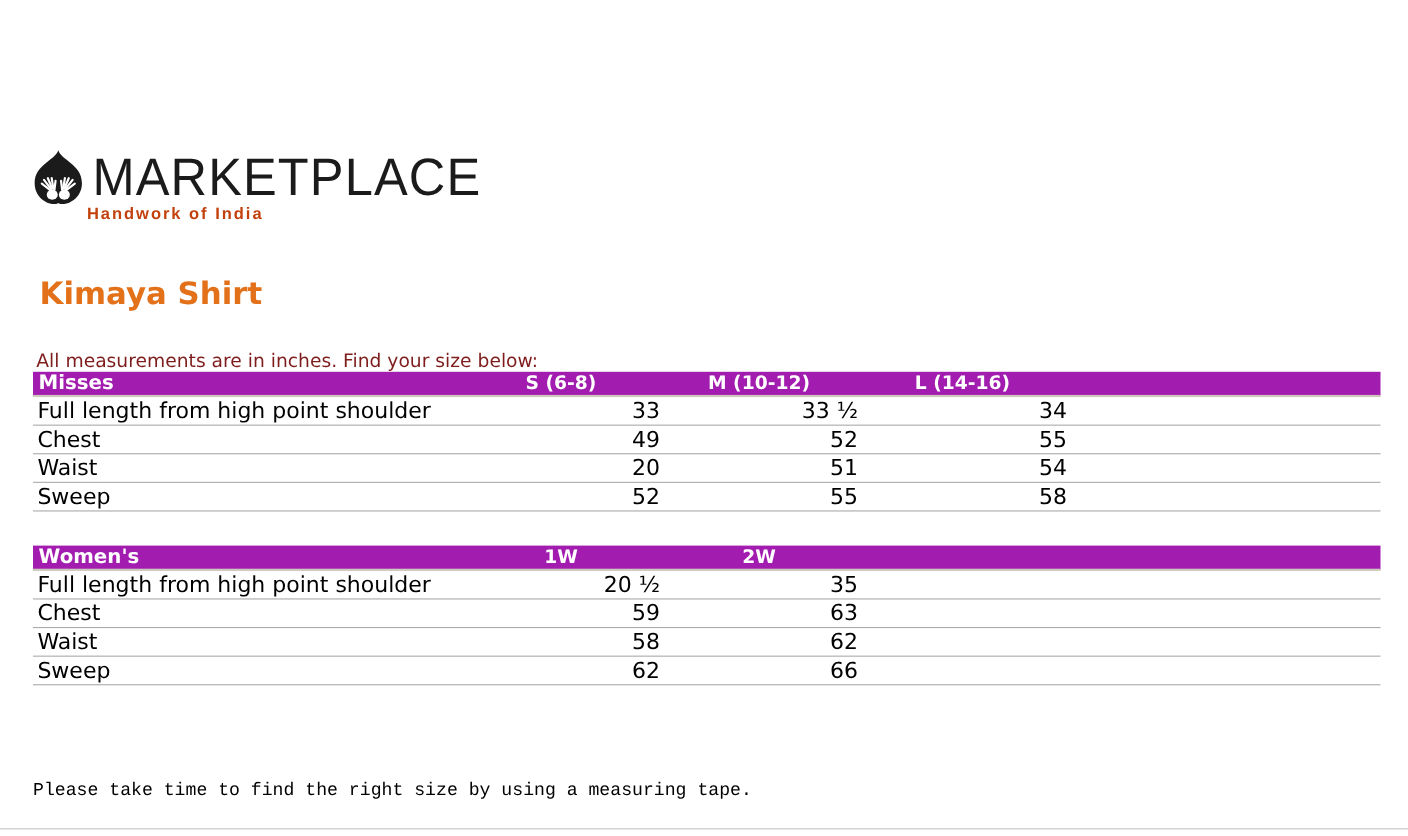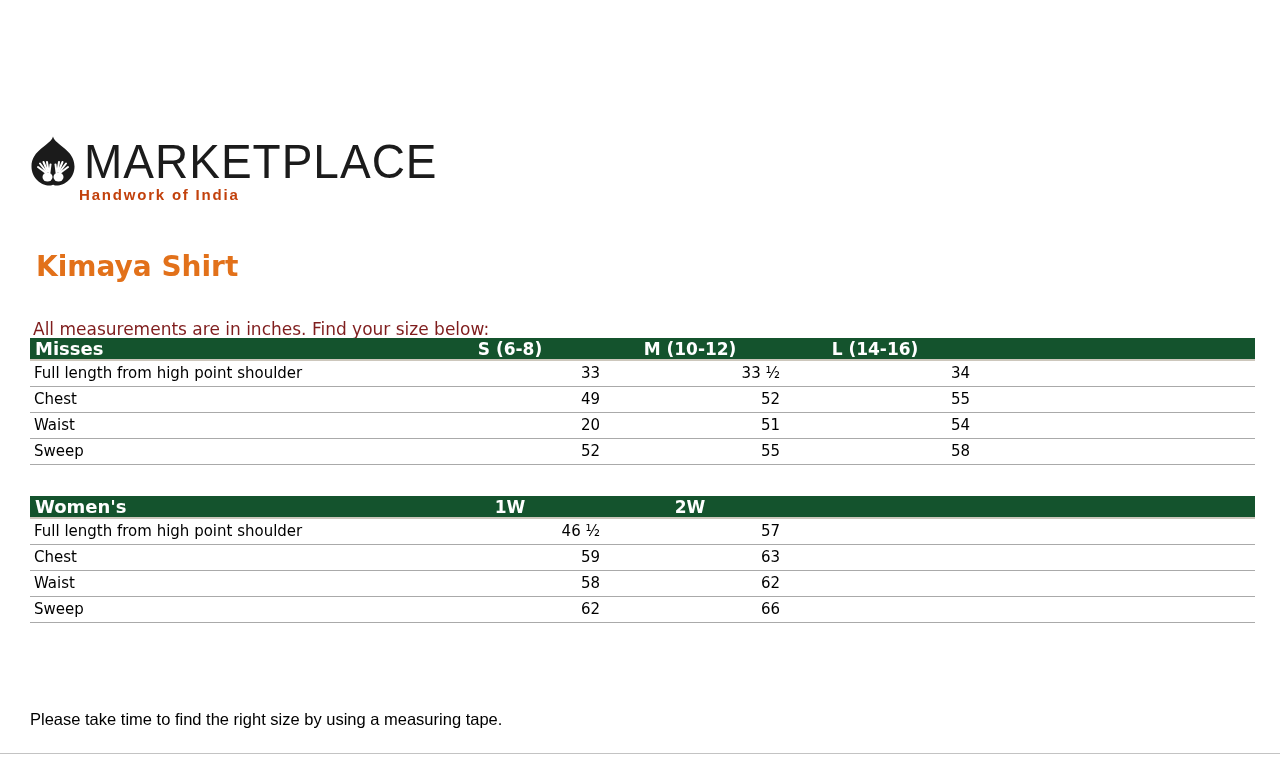--- a/index.html
+++ b/index.html
@@ -45,49 +45,49 @@
     table-layout: fixed;
     width: 1225px;
   }
   .size-table col.c-label  { width: 390px; }
   .size-table col.c-v1     { width: 180px; }
   .size-table col.c-v2     { width: 180px; }
   .size-table col.c-v3     { width: 190px; }
   .size-table col.c-filler { width: 285px; }
 
   .size-table thead th {
-    background: #14532d;
+    background: #a21caf;
     color: #ffffff;
     height: 14px;
     font-size: 17px;
     font-weight: 700;
     border-bottom: 2px solid #cdc7bc;
     padding: 0;
   }
   .size-table thead th.h-name { text-align: left; padding-left: 5px; font-size: 18px; }
   .size-table thead th.h-col  { text-align: center; }
 
   .size-table tbody td {
     height: 26px;
-    font-size: 15px;
+    font-size: 20px;
     color: #000;
     border-bottom: 1px solid #aaaaaa;
     padding: 0;
     background: #ffffff;
   }
   .size-table tbody td.d-label { text-align: left; padding-left: 4px; }
   .size-table tbody td.d-val   { text-align: right; }
 
   .table-misses { left: 30px; top: 338px; }
   .table-womens { left: 30px; top: 496px; }
 
   
   .footer-notes {
     left: 30px; top: 708px;
-    font-family: Liberation Sans, sans-serif;
+    font-family: Liberation Mono, monospace;
     font-size: 16.5px; color: #000; text-align: center;
   }
   .footer-notes div { line-height: 22px; }
 
   .bottom-rule {
     left: 0; top: 753px;
     width: 1280px; height: 1px;
     background: #c3c3c3;
   }
 </style>
@@ -186,22 +186,22 @@
       <th class="h-name">Women's</th>
       <th class="h-col">1W</th>
       <th class="h-col">2W</th>
       <th class="h-col"></th>
       <th class="h-col"></th>
     </tr>
   </thead>
   <tbody>
     <tr>
       <td class="d-label">Full length from high point shoulder</td>
-      <td class="d-val">46 ½</td>
-      <td class="d-val">57</td>
+      <td class="d-val">20 ½</td>
+      <td class="d-val">35</td>
       <td class="d-val"></td>
       <td></td>
     </tr>
     <tr>
       <td class="d-label">Chest</td>
       <td class="d-val">59</td>
       <td class="d-val">63</td>
       <td class="d-val"></td>
       <td></td>
     </tr>

